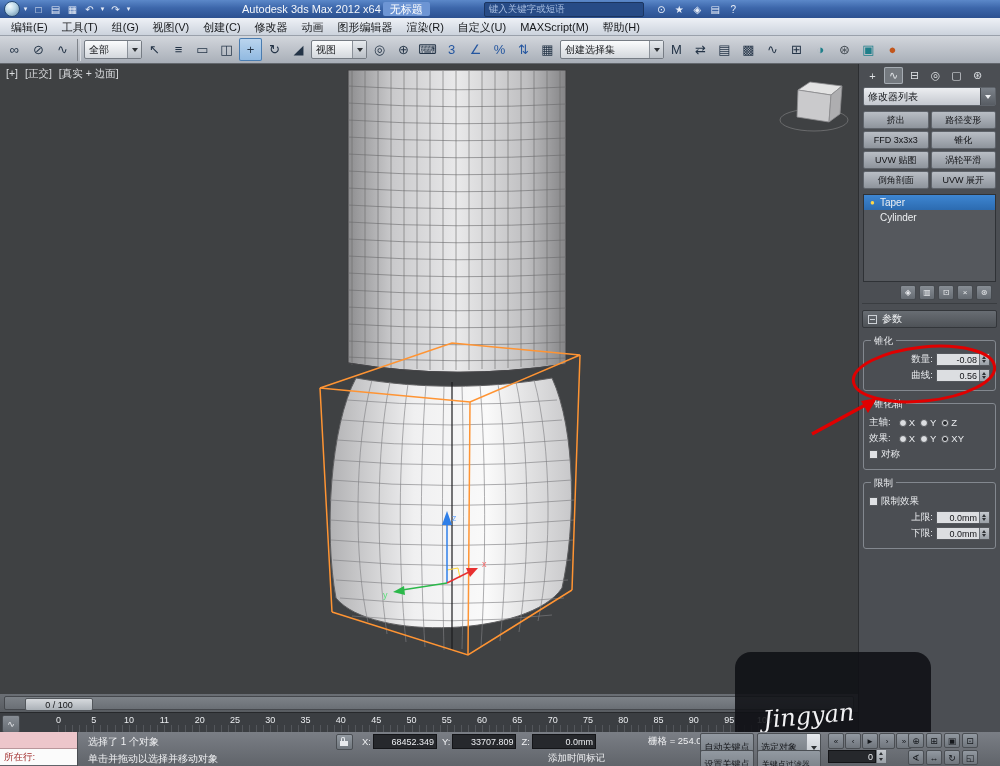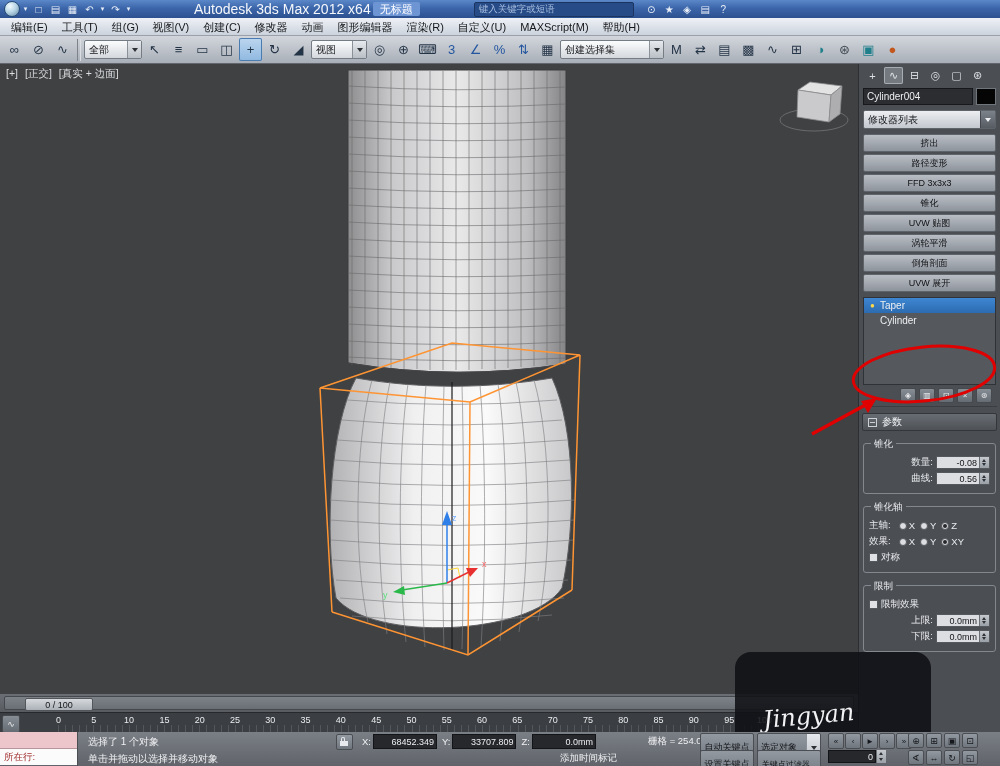--- a/index.html
+++ b/index.html
@@ -9,21 +9,21 @@
   
   #titlebar{position:absolute;left:0;top:0;width:1000px;height:18px;z-index:20;
     background:linear-gradient(180deg,#5b88c9 0%,#3c66aa 45%,#2c5190 100%);
     display:flex;align-items:center;color:#eef2f8;font-size:11px;gap:2px;padding-left:4px;box-sizing:border-box}
   .logo{width:14px;height:14px;border-radius:50%;flex:none;
     background:radial-gradient(circle at 35% 30%,#f2fafd 0%,#b9d6e6 45%,#5d83a0 100%);
     border:1px solid #274a74}
   .qicon{width:15px;height:15px;display:flex;align-items:center;justify-content:center;
     color:#e8eef8;font-size:10px;flex:none}
   .qicon.sm{width:7px;font-size:7px}
-  .app-title{margin-left:60px;white-space:nowrap;font-size:14px;color:#f4f7fb}
+  .app-title{margin-left:108px;white-space:nowrap;font-size:11px;color:#f4f7fb}
   .doc-title{background:#6d95d4;border-radius:2px;padding:0 7px;line-height:14px;color:#fff}
   .search{margin-left:52px;width:150px;height:13px;background:#274b86;border:1px solid #1b3560;
     border-radius:2px;display:flex;align-items:center;padding:0 4px;color:#a9bfe2;font-size:9.5px}
   .titlebar-right{display:flex;margin-left:8px;gap:3px}
 
   
   #menubar{position:absolute;left:0;top:18px;width:1000px;height:18px;z-index:20;
     background:linear-gradient(#eef1f6,#ccd3dd);border-bottom:1px solid #9aa1ab;
     display:flex;align-items:center;padding-left:4px;box-sizing:border-box}
   .mi{padding:0 7px;font-size:11px;color:#15171a;line-height:18px;white-space:nowrap}
@@ -82,21 +82,21 @@
     background:linear-gradient(#9299a1,#70767d);border:1px solid #4a4e53}
   .lockbody{position:absolute;left:3px;top:6px;width:8px;height:5px;background:#e8eaed}
   .lockarc{position:absolute;left:4px;top:2px;width:4px;height:4px;border:1.5px solid #e8eaed;
     border-bottom:none;border-radius:3px 3px 0 0;box-sizing:border-box}
   .coords{position:absolute;left:362px;top:2px;display:flex;gap:5px;align-items:center}
   .coordf{display:flex;align-items:center;gap:2px}
   .cl{font-size:9.5px}
   .cv{width:58px;height:13px;background:#26282c;border:1px solid #131417;color:#eceef1;font-size:9px;
     display:flex;align-items:center;justify-content:flex-end;padding:0 2px}
   .grid-text{position:absolute;left:648px;top:3px;font-size:9.5px;white-space:nowrap}
-  .timetag-text{position:absolute;left:560px;top:20px;font-size:9.5px;white-space:nowrap}
+  .timetag-text{position:absolute;left:548px;top:20px;font-size:9.5px;white-space:nowrap}
   .skbtn{position:absolute;height:29px;background:linear-gradient(#9299a1,#70767d);
     border:1px solid #4a4e53;border-radius:2px;color:#131519;font-size:9px;
     display:flex;align-items:center;justify-content:center;box-sizing:border-box;white-space:nowrap;overflow:hidden}
   .skcombo{justify-content:space-between;padding-left:3px}
   .tpb{width:14px;height:14px;flex:none;background:linear-gradient(#9299a1,#70767d);
     border:1px solid #4a4e53;border-radius:2px;color:#15181c;font-size:8px;
     display:flex;align-items:center;justify-content:center}
   .transport{position:absolute;left:828px;top:1px;display:flex;gap:1px}
   .timefield{position:absolute;left:828px;top:18px;width:58px;height:13px;display:flex}
   .tf-val{flex:1;background:#26282c;border:1px solid #131417;color:#eceef1;font-size:9px;
@@ -116,21 +116,21 @@
   .nmrow{display:flex;align-items:center;gap:3px;padding:3px 4px}
   .nmfield{flex:1;height:15px;background:#2b2d31;border:1px solid #17181b;color:#edeef0;font-size:10px;
     display:flex;align-items:center;padding:0 3px}
   .swatch{width:18px;height:15px;background:#050505;border:1px solid #70757c;flex:none}
   .pcombo{display:flex;align-items:center;height:17px;margin:2px 4px;
     background:linear-gradient(#eceef1,#c4c8cf);border:1px solid #5f646b;border-radius:2px;
     font-size:10px;color:#14161a;padding-left:4px}
   .pcombo .sp{flex:1}
   .pcombo .car{background:linear-gradient(#7c828a,#575c63);border-left:1px solid #43474d;width:14px}
   .pcombo .car:after{border-top-color:#eef0f3}
-  .mbtns{display:grid;grid-template-columns:1fr;gap:2px;margin:5px 4px}
+  .mbtns{display:grid;grid-template-columns:1fr 1fr;gap:2px;margin:5px 4px}
   .mbtn{height:16px;background:linear-gradient(#b9bec5,#8e949c);border:1px solid #5f646b;border-radius:2px;
     font-size:9px;color:#101114;display:flex;align-items:center;justify-content:center;
     white-space:nowrap;overflow:hidden}
   .stack{margin:4px 4px 0;background:#55585d;border:1px solid #2f3236;height:86px;overflow:hidden}
   .stk{display:flex;align-items:center;height:15px;padding-left:4px;gap:3px;font-size:10px;color:#eef0f2}
   .stk.selected{background:linear-gradient(#3e86d2,#2c6bb0)}
   .bulb{color:#ffd84a;font-size:8px;width:9px;text-align:center;flex:none}
   .stktools{display:flex;justify-content:flex-end;gap:3px;padding:3px 5px;margin:0 3px 2px;
     border-bottom:1px solid #3a3d41}
   .sic{width:14px;height:13px;background:linear-gradient(#878d94,#666c73);border:1px solid #464a4f;
@@ -339,24 +339,20 @@
 
 <div id="cmdpanel">
   <div class="ptabs">
       <span class="ptab">+</span>
       <span class="ptab active">∿</span>
       <span class="ptab">⊟</span>
       <span class="ptab">◎</span>
       <span class="ptab">▢</span>
       <span class="ptab">⊛</span>
     </div>
-  <div class="nmrow">
-    <div class="nmfield">Cylinder004</div>
-    <div class="swatch"></div>
-  </div>
   <div class="pcombo">
     <span class="sp">修改器列表</span>
     <span class="car"></span>
   </div>
   <div class="mbtns">
       <div class="mbtn">挤出</div>
       <div class="mbtn">路径变形</div>
       <div class="mbtn">FFD 3x3x3</div>
       <div class="mbtn">锥化</div>
       <div class="mbtn">UVW 贴图</div>
@@ -479,21 +475,21 @@
   </div>
 </div>
 
 <div id="ruler">
   <div class="minicurve">∿</div>
   <div class="ruler-ticksbg"></div>
   <div class="ruler-nums">
       <span class="tick">0</span>
       <span class="tick">5</span>
       <span class="tick">10</span>
-      <span class="tick">15</span>
+      <span class="tick">11</span>
       <span class="tick">20</span>
       <span class="tick">25</span>
       <span class="tick">30</span>
       <span class="tick">35</span>
       <span class="tick">40</span>
       <span class="tick">45</span>
       <span class="tick">50</span>
       <span class="tick">55</span>
       <span class="tick">60</span>
       <span class="tick">65</span>

